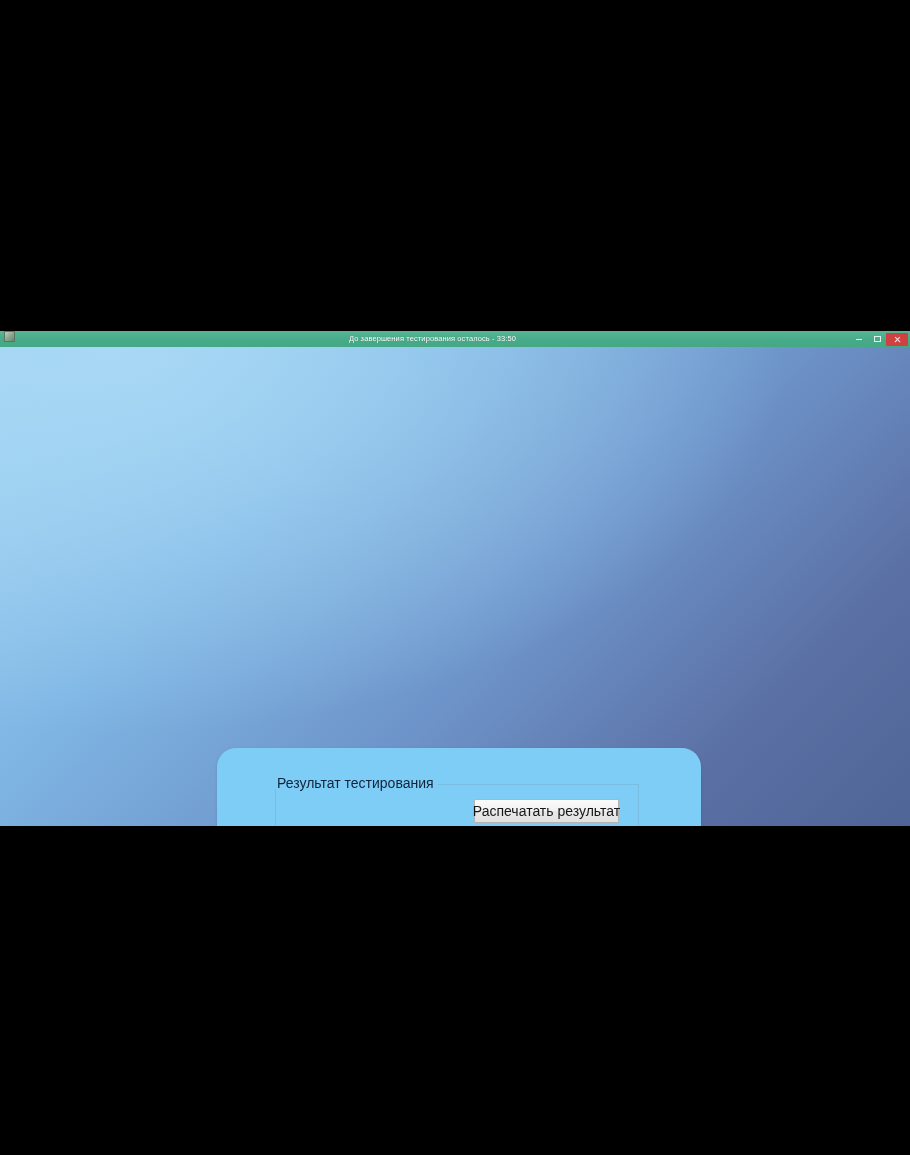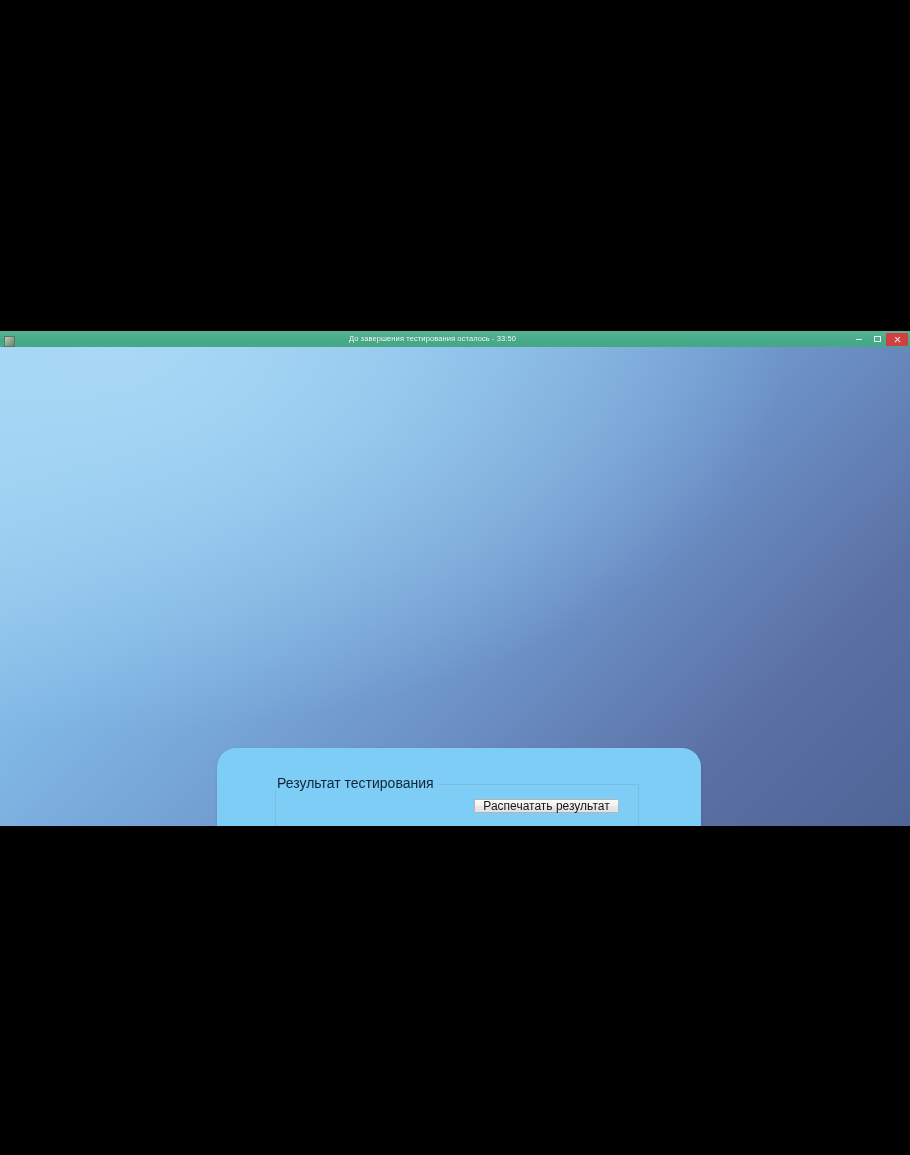--- a/index.html
+++ b/index.html
@@ -38,21 +38,21 @@
 
   
   #title-bar {
     position: absolute;
     left: 0;
     top: 0;
     width: 910px;
     height: 16px;
     background: linear-gradient(to bottom, #56b596 0%, #47ab89 55%, #44a887 100%);
     display: flex;
-    align-items: flex-end;
+    align-items: flex-start;
   }
   #app-icon {
     width: 11px;
     height: 11px;
     margin-left: 4px;
     flex: none;
     background: linear-gradient(135deg, #cfd8c8 0%, #9aa894 50%, #6f7d6a 100%);
     border: 1px solid #5d6b59;
     box-sizing: border-box;
     opacity: 0.85;
@@ -170,26 +170,26 @@
     line-height: 12px;
     white-space: nowrap;
   }
 
   
   #print-button {
     position: absolute;
     left: 257px;
     top: 51px;
     width: 145px;
-    height: 14px;
+    height: 24px;
     background: linear-gradient(to bottom, #fbfbfb 0%, #f1f1f1 48%, #e8e8e8 50%, #e2e2e2 100%);
     border: 1px solid #b4b4b4;
     border-radius: 1px;
     box-sizing: border-box;
-    font-size: 12px;
+    font-size: 14px;
     color: #17171a;
     display: flex;
     align-items: center;
     justify-content: center;
     white-space: nowrap;
     cursor: default;
   }
 
   
   #results-list {

